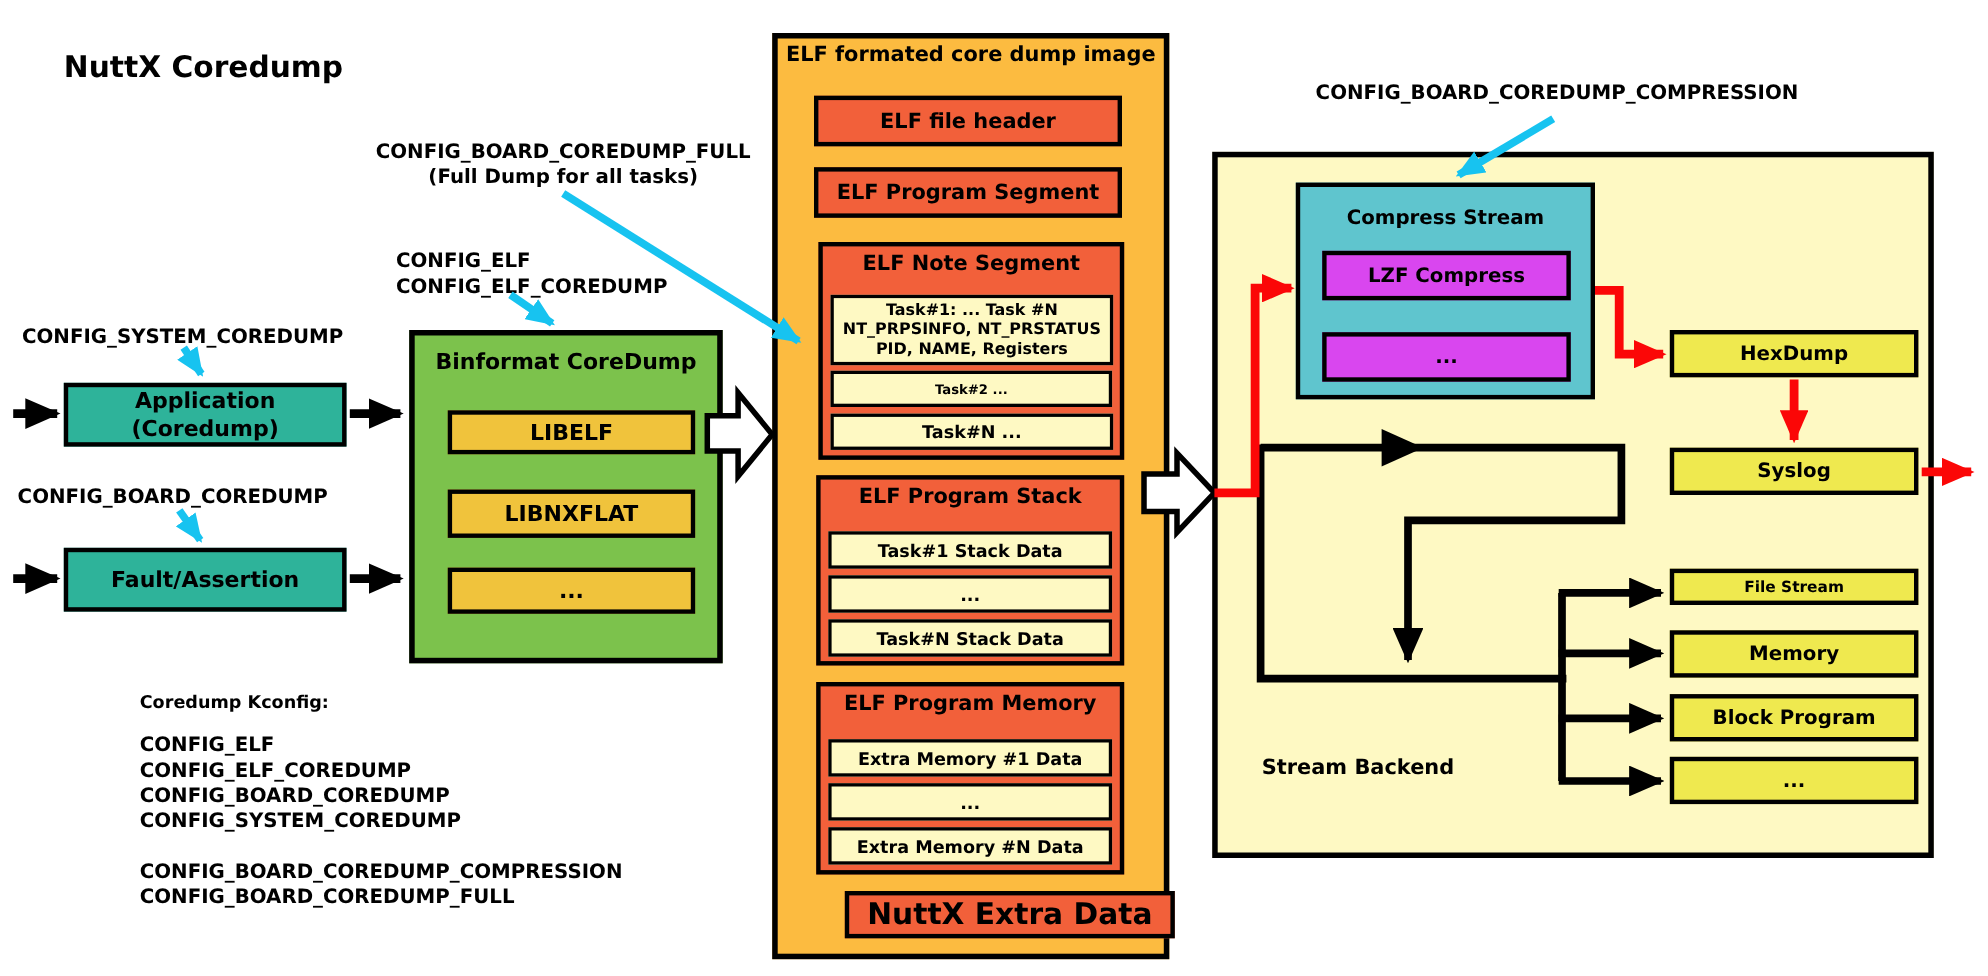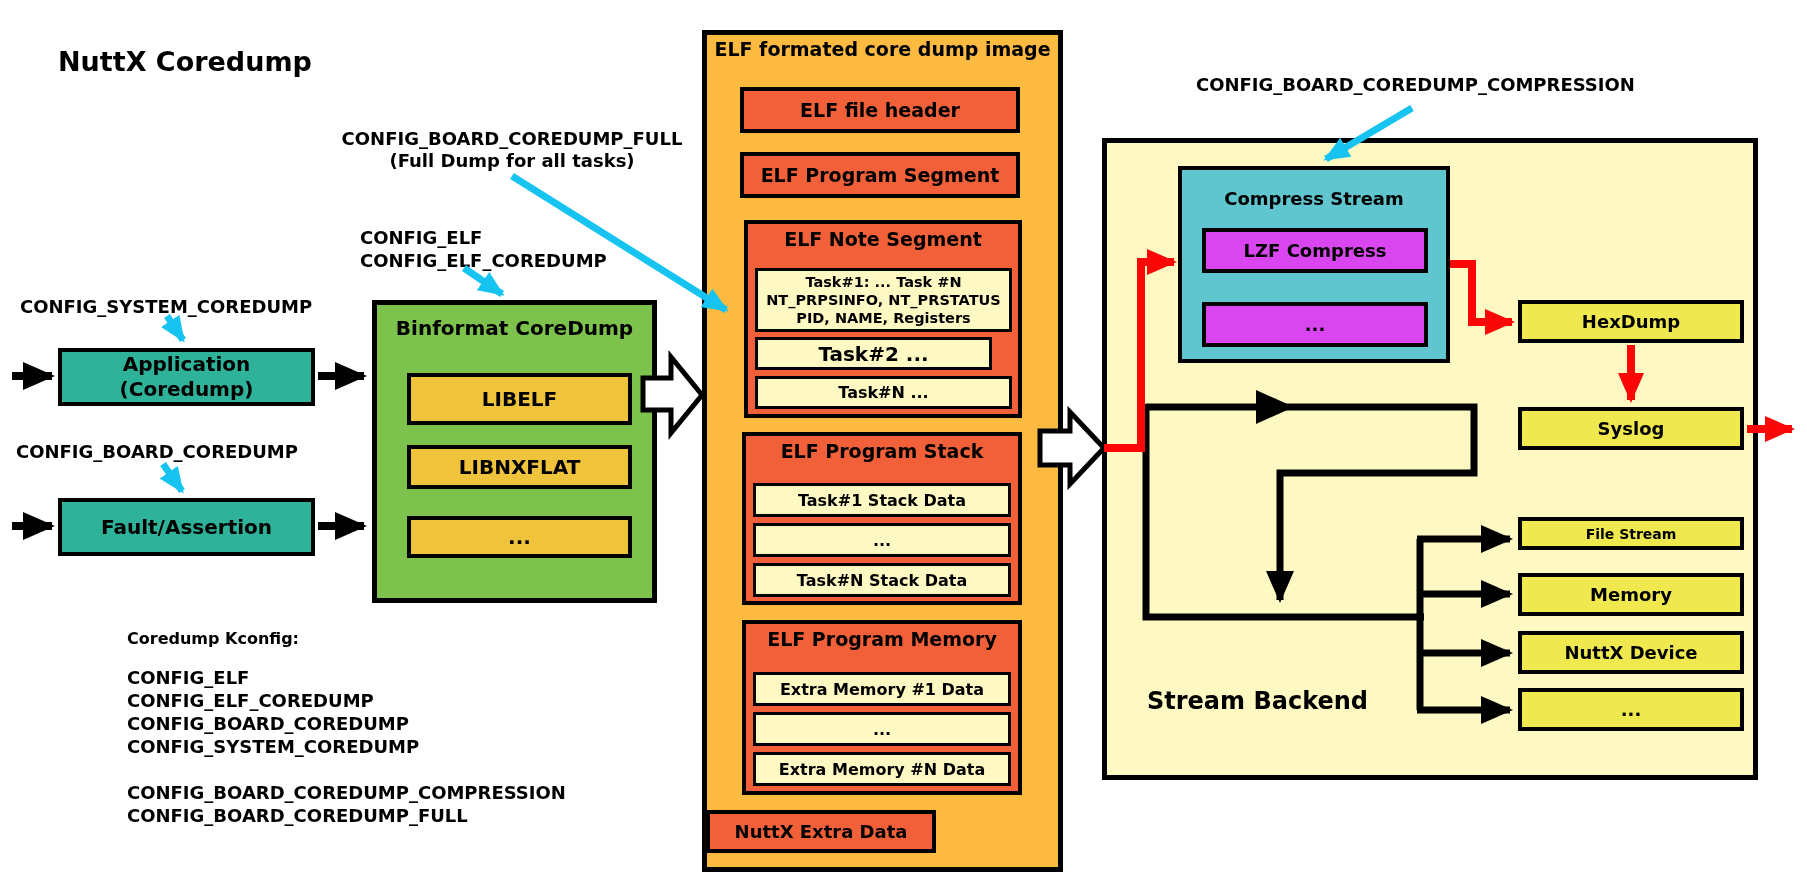--- a/index.html
+++ b/index.html
@@ -43,66 +43,66 @@
 CONFIG_BOARD_COREDUMP_COMPRESSION
 CONFIG_BOARD_COREDUMP_FULL</div>
 
   <div class="lbl ctr" style="left:322px;top:128px;width:380px;font-size:18px;line-height:22px;">CONFIG_BOARD_COREDUMP_FULL
 (Full Dump for all tasks)</div>
   <div class="lbl" style="left:360px;top:226px;font-size:18px;line-height:23px;">CONFIG_ELF
 CONFIG_ELF_COREDUMP</div>
 
   <div class="box container green" style="left:372px;top:300px;width:285px;height:303px;"></div>
   <div class="lbl ctr" style="left:372px;top:316px;width:285px;font-size:20px;">Binformat CoreDump</div>
-  <div class="box amber" style="left:407px;top:373px;width:225px;height:52px;font-size:20px;">LIBELF</div>
+  <div class="box amber" style="left:407px;top:373px;width:225px;height:40px;font-size:20px;">LIBELF</div>
   <div class="box amber" style="left:407px;top:445px;width:225px;height:44px;font-size:20px;">LIBNXFLAT</div>
   <div class="box amber" style="left:407px;top:516px;width:225px;height:42px;font-size:20px;">...</div>
 
   <div class="box container orange" style="left:702px;top:30px;width:361px;height:842px;"></div>
   <div class="lbl ctr" style="left:702px;top:38px;width:361px;font-size:19px;">ELF formated core dump image</div>
   <div class="box orangered" style="left:740px;top:87px;width:280px;height:46px;font-size:19px;">ELF file header</div>
   <div class="box orangered" style="left:740px;top:152px;width:280px;height:46px;font-size:19px;">ELF Program Segment</div>
 
   <div class="box orangered" style="left:744px;top:220px;width:278px;height:198px;"></div>
   <div class="lbl ctr" style="left:744px;top:228px;width:278px;font-size:19px;">ELF Note Segment</div>
   <div class="box blue" style="left:755px;top:268px;width:257px;height:64px;font-size:14.5px;line-height:18px;border-width:3px;">Task#1: ... Task #N
 NT_PRPSINFO, NT_PRSTATUS
 PID, NAME, Registers</div>
-  <div class="box blue" style="left:755px;top:337px;width:237px;height:33px;font-size:20px;border-width:3px;">Task#2 ...</div>
+  <div class="box blue" style="left:755px;top:337px;width:256px;height:33px;font-size:12px;border-width:3px;">Task#2 ...</div>
   <div class="box blue" style="left:755px;top:376px;width:257px;height:33px;font-size:16px;border-width:3px;">Task#N ...</div>
 
   <div class="box orangered" style="left:742px;top:432px;width:280px;height:173px;"></div>
   <div class="lbl ctr" style="left:742px;top:440px;width:280px;font-size:19px;">ELF Program Stack</div>
   <div class="box blue" style="left:753px;top:483px;width:258px;height:34px;font-size:16px;border-width:3px;">Task#1 Stack Data</div>
   <div class="box blue" style="left:753px;top:523px;width:258px;height:34px;font-size:16px;border-width:3px;">...</div>
   <div class="box blue" style="left:753px;top:563px;width:258px;height:34px;font-size:16px;border-width:3px;">Task#N Stack Data</div>
 
   <div class="box orangered" style="left:742px;top:620px;width:280px;height:175px;"></div>
   <div class="lbl ctr" style="left:742px;top:628px;width:280px;font-size:19px;">ELF Program Memory</div>
   <div class="box blue" style="left:753px;top:672px;width:258px;height:34px;font-size:16px;border-width:3px;">Extra Memory #1 Data</div>
   <div class="box blue" style="left:753px;top:712px;width:258px;height:34px;font-size:16px;border-width:3px;">...</div>
   <div class="box blue" style="left:753px;top:752px;width:258px;height:34px;font-size:16px;border-width:3px;">Extra Memory #N Data</div>
 
-  <div class="box orangered" style="left:706px;top:810px;width:230px;height:43px;font-size:18px;">NuttX Extra Data</div>
+  <div class="box orangered" style="left:768px;top:810px;width:300px;height:43px;font-size:27px;">NuttX Extra Data</div>
 
   <div class="lbl" style="left:1196px;top:74px;font-size:18px;">CONFIG_BOARD_COREDUMP_COMPRESSION</div>
 
   <div class="box container blue" style="left:1102px;top:138px;width:656px;height:642px;"></div>
-  <div class="lbl" style="left:1147px;top:687px;font-size:24px;">Stream Backend</div>
+  <div class="lbl" style="left:1147px;top:687px;font-size:19px;">Stream Backend</div>
 
   <div class="box cyanbox" style="left:1178px;top:166px;width:272px;height:197px;"></div>
   <div class="lbl ctr" style="left:1178px;top:188px;width:272px;font-size:18px;">Compress Stream</div>
   <div class="box magenta" style="left:1202px;top:228px;width:226px;height:45px;font-size:18px;">LZF Compress</div>
   <div class="box magenta" style="left:1202px;top:302px;width:226px;height:45px;font-size:18px;">...</div>
 
   <div class="box yellow" style="left:1518px;top:300px;width:226px;height:43px;font-size:18px;text-align:center;">HexDump</div>
   <div class="box yellow" style="left:1518px;top:407px;width:226px;height:43px;font-size:18px;">Syslog</div>
   <div class="box yellow" style="left:1518px;top:517px;width:226px;height:33px;font-size:14px;">File Stream</div>
   <div class="box yellow" style="left:1518px;top:573px;width:226px;height:43px;font-size:18px;">Memory</div>
-  <div class="box yellow" style="left:1518px;top:631px;width:226px;height:43px;font-size:18px;">NuttX Device</div>
+  <div class="box yellow" style="left:1518px;top:631px;width:226px;height:43px;font-size:18px;">Block Program</div>
   <div class="box yellow" style="left:1518px;top:688px;width:226px;height:43px;font-size:18px;">...</div>
 
   <svg id="arrow-layer" width="1807" height="887" viewBox="0 0 1807 887">
     <defs>
       <marker id="ab" markerUnits="userSpaceOnUse" markerWidth="32" markerHeight="28" refX="29" refY="14" orient="auto">
         <polygon points="0,0 32,14 0,28" fill="#000"></polygon>
       </marker>
       <marker id="ar" markerUnits="userSpaceOnUse" markerWidth="30" markerHeight="26" refX="27" refY="13" orient="auto">
         <polygon points="0,0 30,13 0,26" fill="#FB0707"></polygon>
       </marker>

